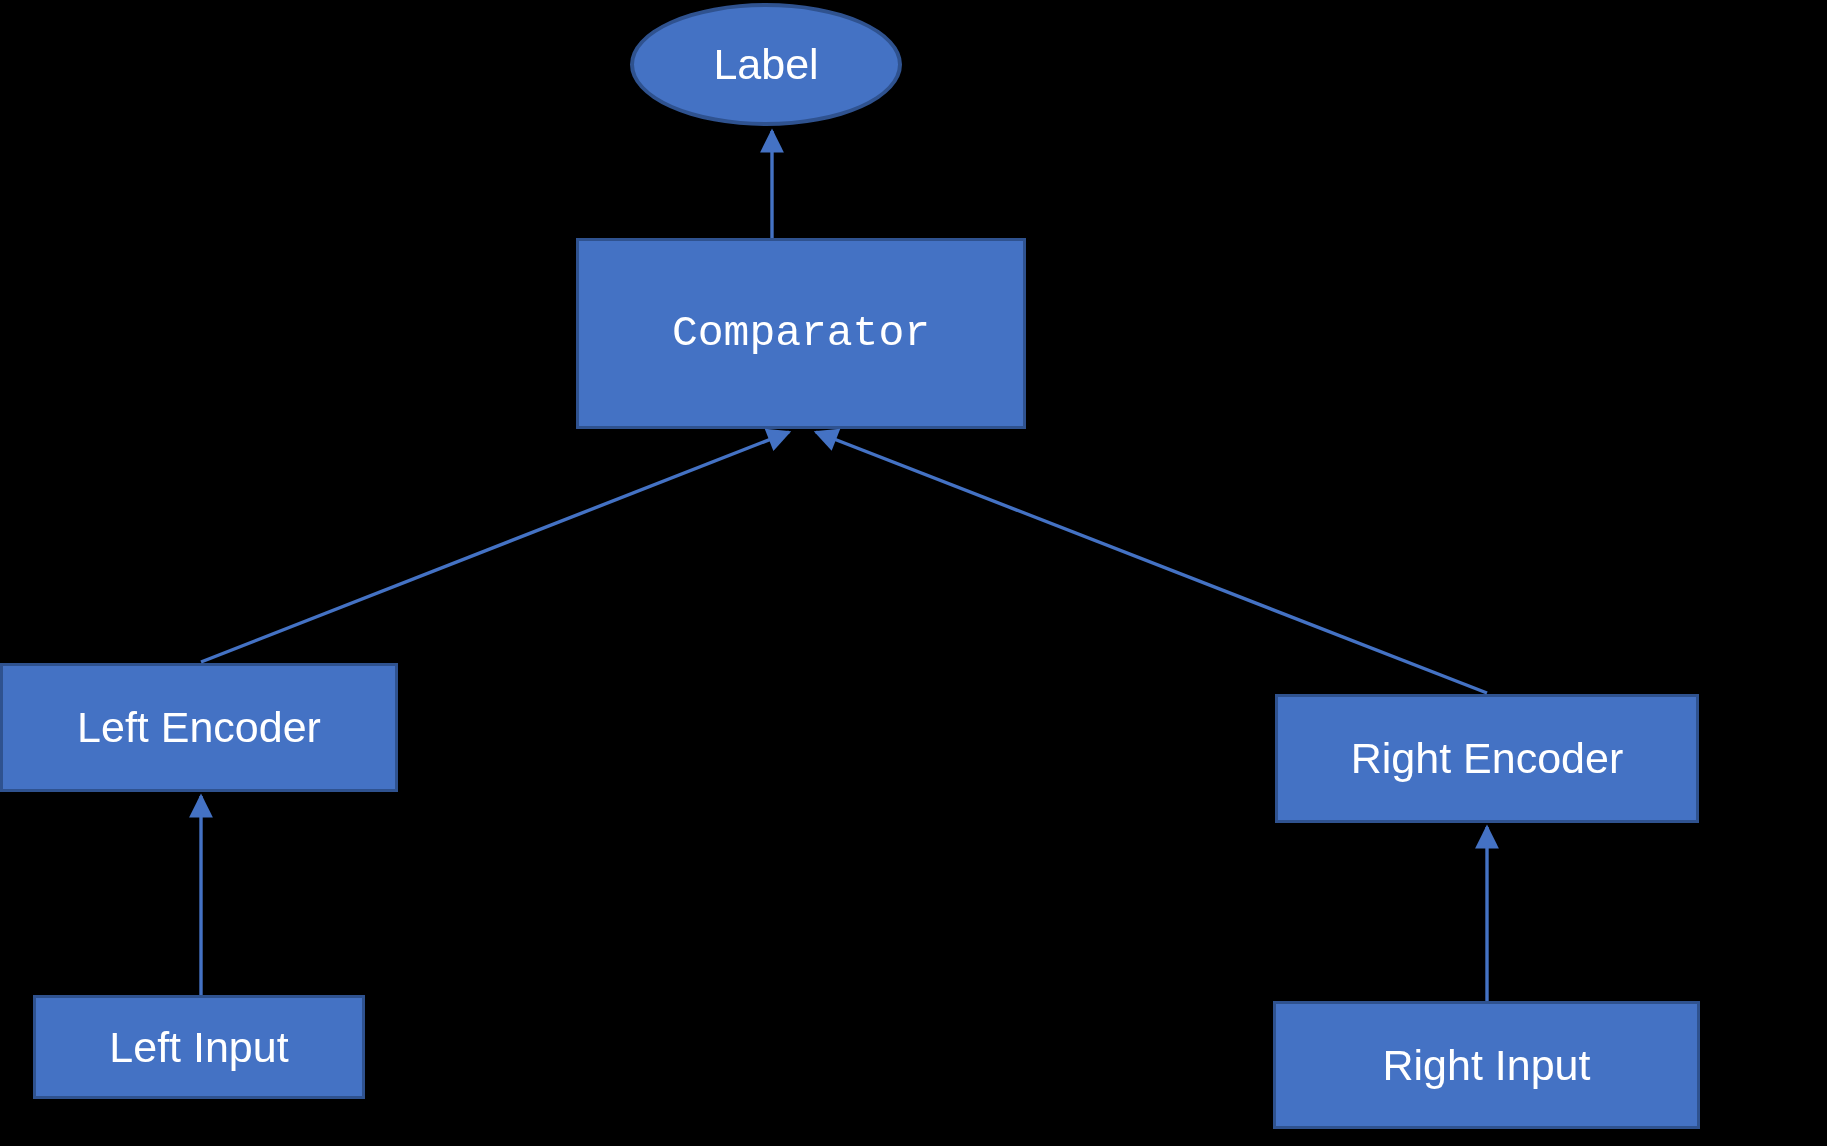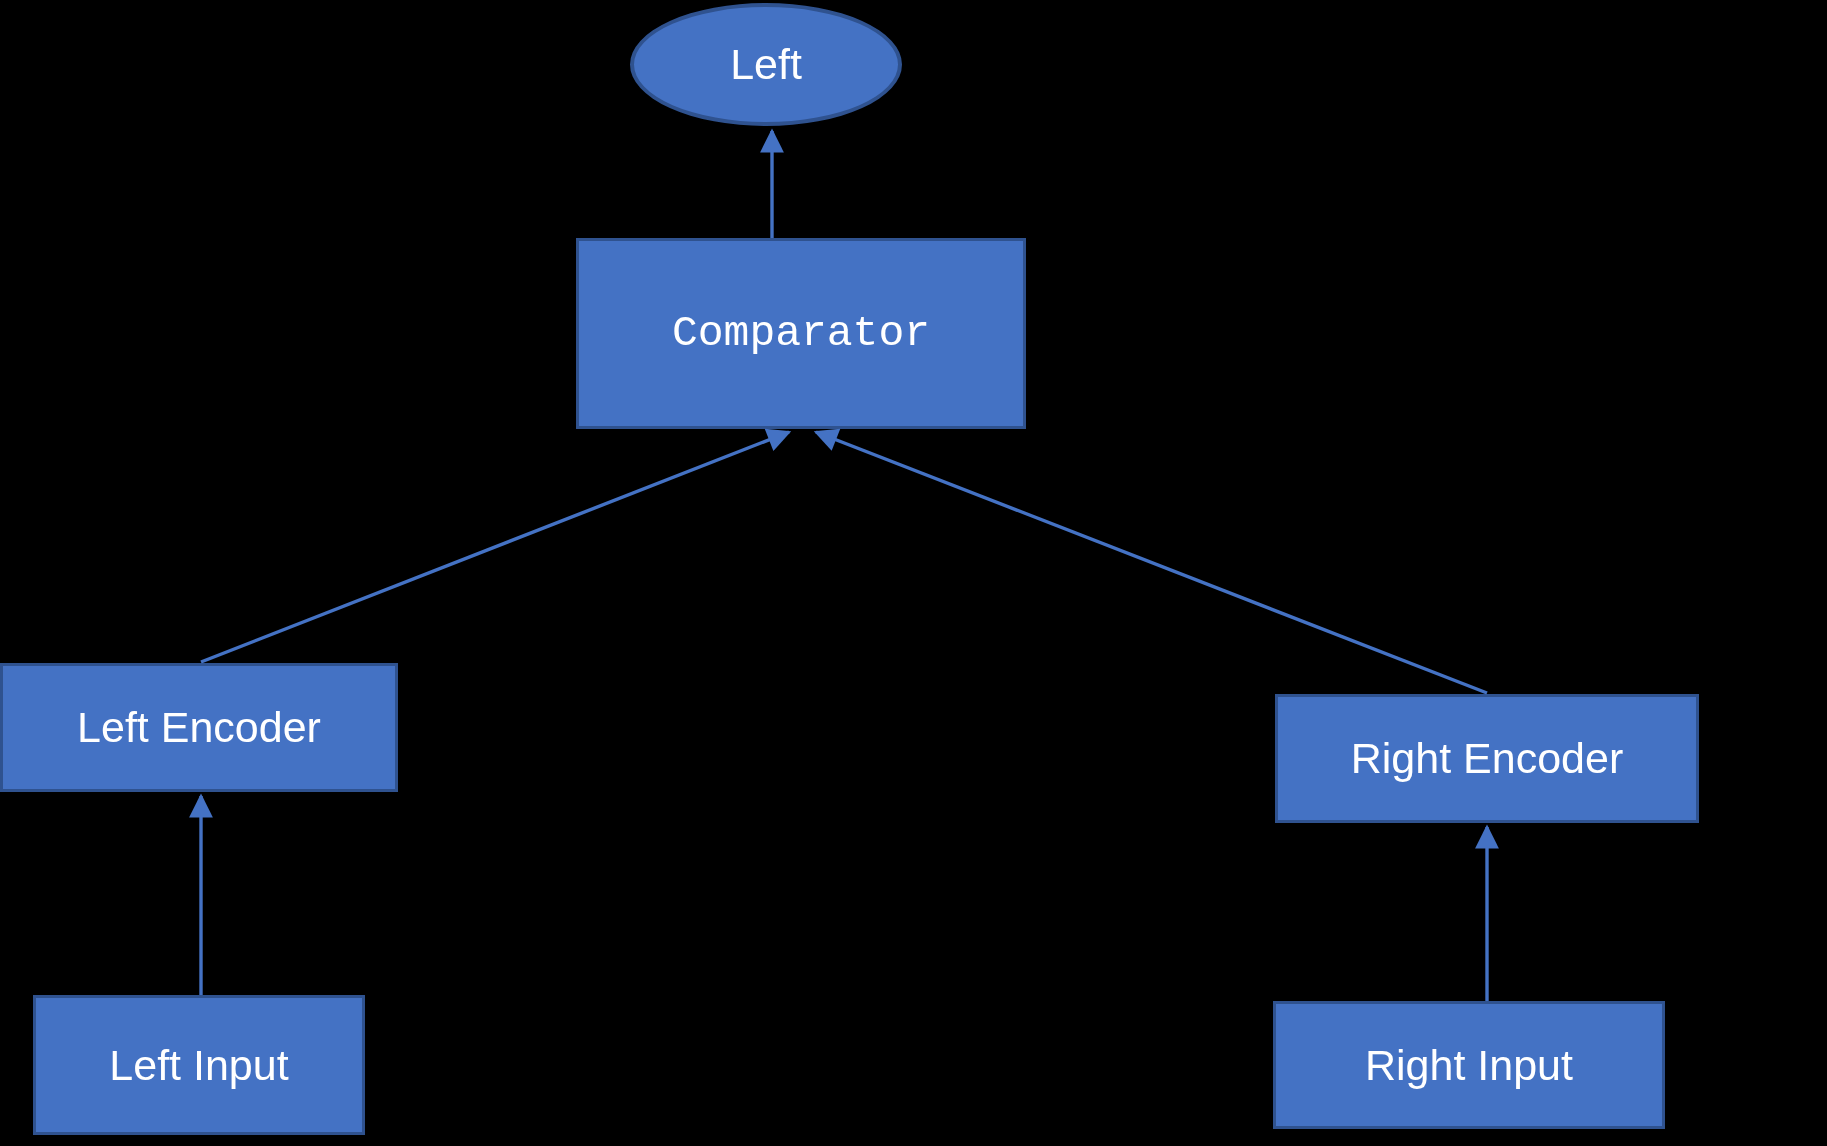--- a/index.html
+++ b/index.html
@@ -33,40 +33,40 @@
     position:absolute;left:0;top:0;width:1827px;height:1146px;
     pointer-events:none;
   }
 </style>
 </head>
 <body>
 
 <div class="canvas">
 
   <div class="node ellipse" style="left:630px;top:3px;width:272px;height:123px;">
-    <span>Left</span>
+    <span>Label</span>
   </div>
 
   <div class="node" style="left:576px;top:238px;width:450px;height:191px;font-family:Liberation Mono, monospace;">
     <span>Comparator</span>
   </div>
 
   <div class="node" style="left:1275px;top:694px;width:424px;height:129px;">
     <span>Right Encoder</span>
   </div>
 
   <div class="node" style="left:0px;top:663px;width:398px;height:129px;">
     <span>Left Encoder</span>
   </div>
 
-  <div class="node" style="left:33px;top:995px;width:332px;height:140px;">
+  <div class="node" style="left:33px;top:995px;width:332px;height:104px;">
     <span>Left Input</span>
   </div>
 
-  <div class="node" style="left:1273px;top:1001px;width:392px;height:128px;">
+  <div class="node" style="left:1273px;top:1001px;width:427px;height:128px;">
     <span>Right Input</span>
   </div>
 
   <svg class="edges" viewBox="0 0 1827 1146" xmlns="http://www.w3.org/2000/svg">
     <defs>
       <marker id="arrow" viewBox="0 0 10 10" refX="9" refY="5" markerWidth="8" markerHeight="7" markerUnits="strokeWidth" orient="auto-start-reverse">
         <path d="M0,0 L10,5 L0,10 z" fill="#4472C4"></path>
       </marker>
     </defs>
     <line x1="772" y1="238" x2="772" y2="131" stroke="#4472C4" stroke-width="3.4" marker-end="url(#arrow)"></line>

